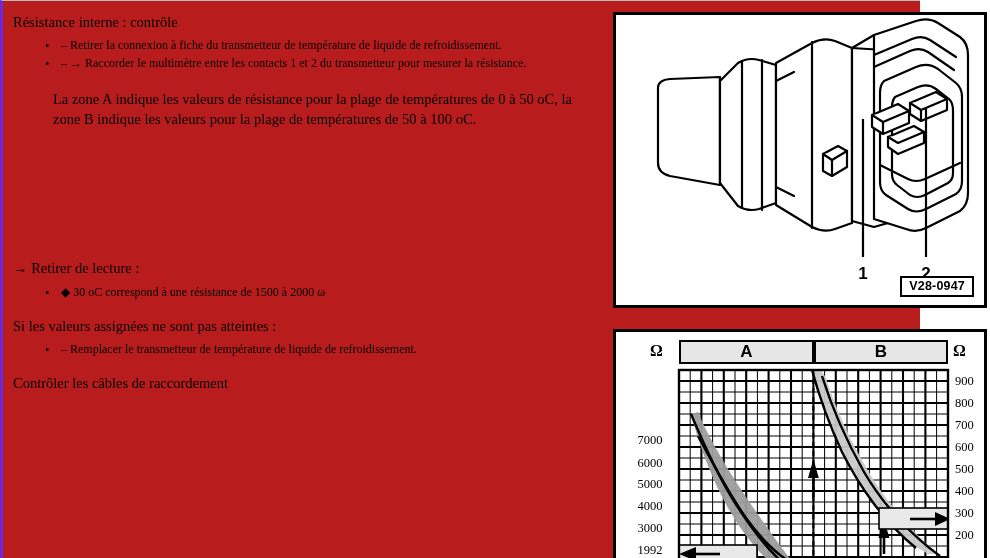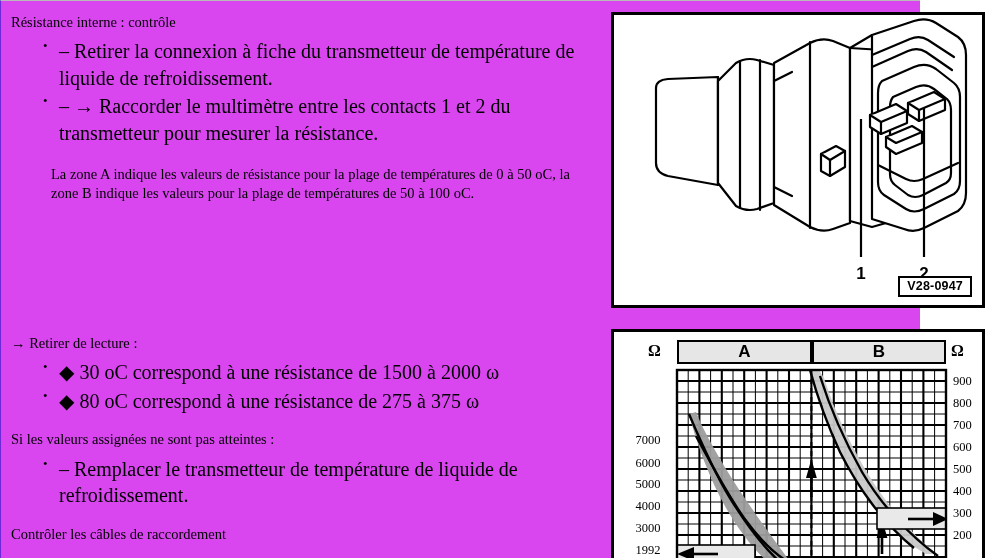--- a/index.html
+++ b/index.html
@@ -1,28 +1,28 @@
 <!DOCTYPE html>
 <html><head>
 <meta charset="utf-8">
 <style>
   html,body{margin:0;padding:0;background:#ffffff;}
   body{width:990px;height:558px;overflow:hidden;
        font-family:"Liberation Serif","DejaVu Serif",serif;color:#000;}
   .page{position:relative;width:920px;height:558px;box-sizing:border-box;
-        border-left:1px solid #6d28d9;border-top:1px solid #b9b9b9;background:#d946ef;}
+        border-left:3px solid #6d28d9;border-top:1px solid #b9b9b9;background:#b91c1c;}
 
   
   .textcol{position:absolute;left:0;top:0;width:600px;height:558px;
            box-sizing:border-box;padding:12px 14px 0 10px;}
   .para{font-size:14.5px;line-height:1.33;margin:0 0 2px 0;}
   .para.tight{line-height:1.35;margin-left:40px;}
   .blank{height:14px;}
   ul.bullets{list-style:none;margin:6px 0 4px 0;padding:0 0 0 34px;}
-  ul.bullets li{position:relative;font-size:20px;line-height:1.33;margin:0 0 2px 0;
+  ul.bullets li{position:relative;font-size:12px;line-height:1.33;margin:0 0 2px 0;
                 padding-left:14px;}
   ul.bullets li:before{content:"\2022";position:absolute;left:-2px;top:-1px;font-size:13px;}
 
   
   .fig-box{position:absolute;box-sizing:border-box;background:#fff;border:3px solid #000;}
   #fig-sensor{left:610px;top:11px;width:374px;height:296px;}
   #fig-chart{left:610px;top:328px;width:374px;height:232px;overflow:hidden;}
 
   .partnum{position:absolute;right:10px;bottom:8px;border:2px solid #000;background:#fff;
            padding:1px 7px 2px 7px;font-family:"Liberation Sans","DejaVu Sans",sans-serif;
@@ -62,21 +62,20 @@
     <div class="blank"></div>
 
     <p class="para tight">La zone A indique les valeurs de résistance pour la plage de températures de 0 à 50 oC, la zone B indique les valeurs pour la plage de températures de 50 à 100 oC.</p>
 
     <div style="height:128px"></div>
 
     <p class="para">→ Retirer de lecture :</p>
 
     <ul class="bullets">
       <li>◆ 30 oC correspond à une résistance de 1500 à 2000 ω</li>
-      <li>◆ 80 oC correspond à une résistance de 275 à 375 ω</li>
     </ul>
 
     <div style="height:12px"></div>
 
     <p class="para">Si les valeurs assignées ne sont pas atteintes :</p>
 
     <ul class="bullets">
       <li>– Remplacer le transmetteur de température de liquide de refroidissement.</li>
     </ul>
 

